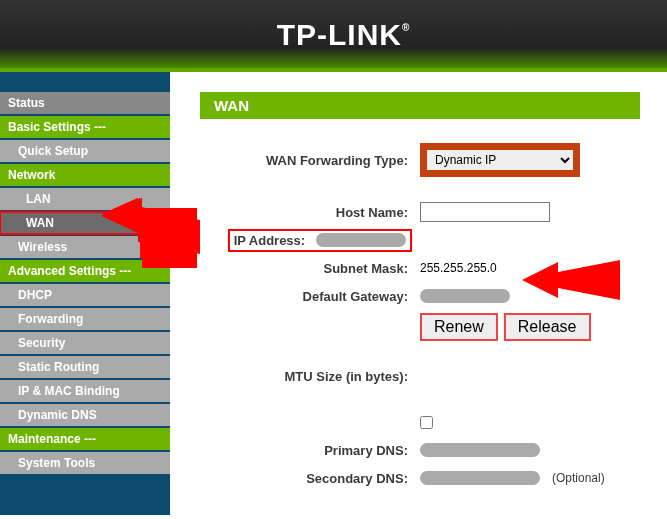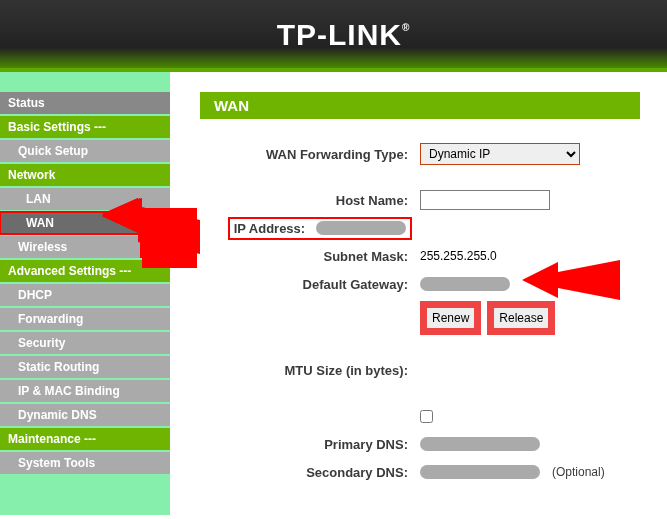--- a/index.html
+++ b/index.html
@@ -4,40 +4,40 @@
 <style>
   * { box-sizing: border-box; margin: 0; padding: 0; }
   body { font-family: Arial, sans-serif; font-size: 12px; background: #fff; width: 667px; height: 519px; overflow: hidden; position: relative; }
   
   .header { background: linear-gradient(to bottom, #333 0%, #222 70%, #4a8a00 100%); height: 72px; position: relative; border-bottom: 4px solid #5fa800; }
   .logo { color: #fff; font-size: 30px; font-weight: bold; padding: 18px 0 0 20px; letter-spacing: 1px; font-family: Arial, sans-serif; text-align: center; }
   .logo sup { font-size: 10px; vertical-align: top; position: relative; top: 4px; }
   
   .container { display: flex; height: calc(519px - 76px); }
   
-  .sidebar { width: 170px; background: #86efac; padding-top: 20px; }
+  .sidebar { width: 170px; background: #0c4a6e; padding-top: 20px; }
   .menu-item { display: block; padding: 4px 8px; margin-bottom: 2px; font-size: 12px; cursor: pointer; font-weight: bold; }
   .menu-cat { background: #888; color: #fff; }
   .menu-section { background: #6eb400; color: #fff; }
   .menu-sub { background: #aaa; color: #fff; padding-left: 18px; }
   .menu-sub.indented { padding-left: 26px; }
   .menu-active { background: #6c6c6c; color: #fff; font-weight: bold; padding-left: 26px; outline: 2px solid red; outline-offset: -1px; }
   
   .content { flex: 1; padding: 20px 0 0 30px; position: relative; overflow: hidden; }
   .page-title { background: #6eb400; color: #fff; padding: 5px 14px; font-size: 15px; font-weight: bold; width: 440px; }
   
   .form-area { margin-top: 24px; font-size: 12px; }
   .form-row { display: flex; align-items: center; margin-bottom: 6px; min-height: 22px; }
   .form-label { width: 220px; text-align: right; padding-right: 12px; font-weight: bold; color: #3b3b3b; font-size: 13px; }
   .form-value { flex: 1; display: flex; align-items: center; gap: 6px; }
   .form-value input[type="text"] { border: 1px solid #7a7a7a; padding: 2px 4px; font-size: 12px; }
-  .form-value select { border: 1px solid #c2410c; padding: 2px 4px; font-size: 12px; width: 160px; background: #efefef; }
+  .form-value select { border: 7px solid #c2410c; padding: 2px 4px; font-size: 12px; width: 160px; background: #efefef; }
   .obscured { display: inline-block; width: 90px; height: 14px; background: #aaa; border-radius: 7px; }
   .ip-box { outline: 2px solid red; outline-offset: 2px; padding: 0 2px; display: inline-flex; align-items: center; }
-  .btn { background: #eee; border: 7px solid #ef4444; padding: 3px 5px; font-size: 12px; cursor: pointer; }
+  .btn { background: #eee; border: 2px solid #ef4444; padding: 3px 12px; font-size: 16px; cursor: pointer; }
   .hint { color: #3b3b3b; font-size: 12px; margin-left: 6px; }
   
   .arrow { position: absolute; }
   .arrow-left { left: 102px; top: 198px; }
 </style>
 </head>
 <body>
 
 <div class="header">
   <div class="logo">

